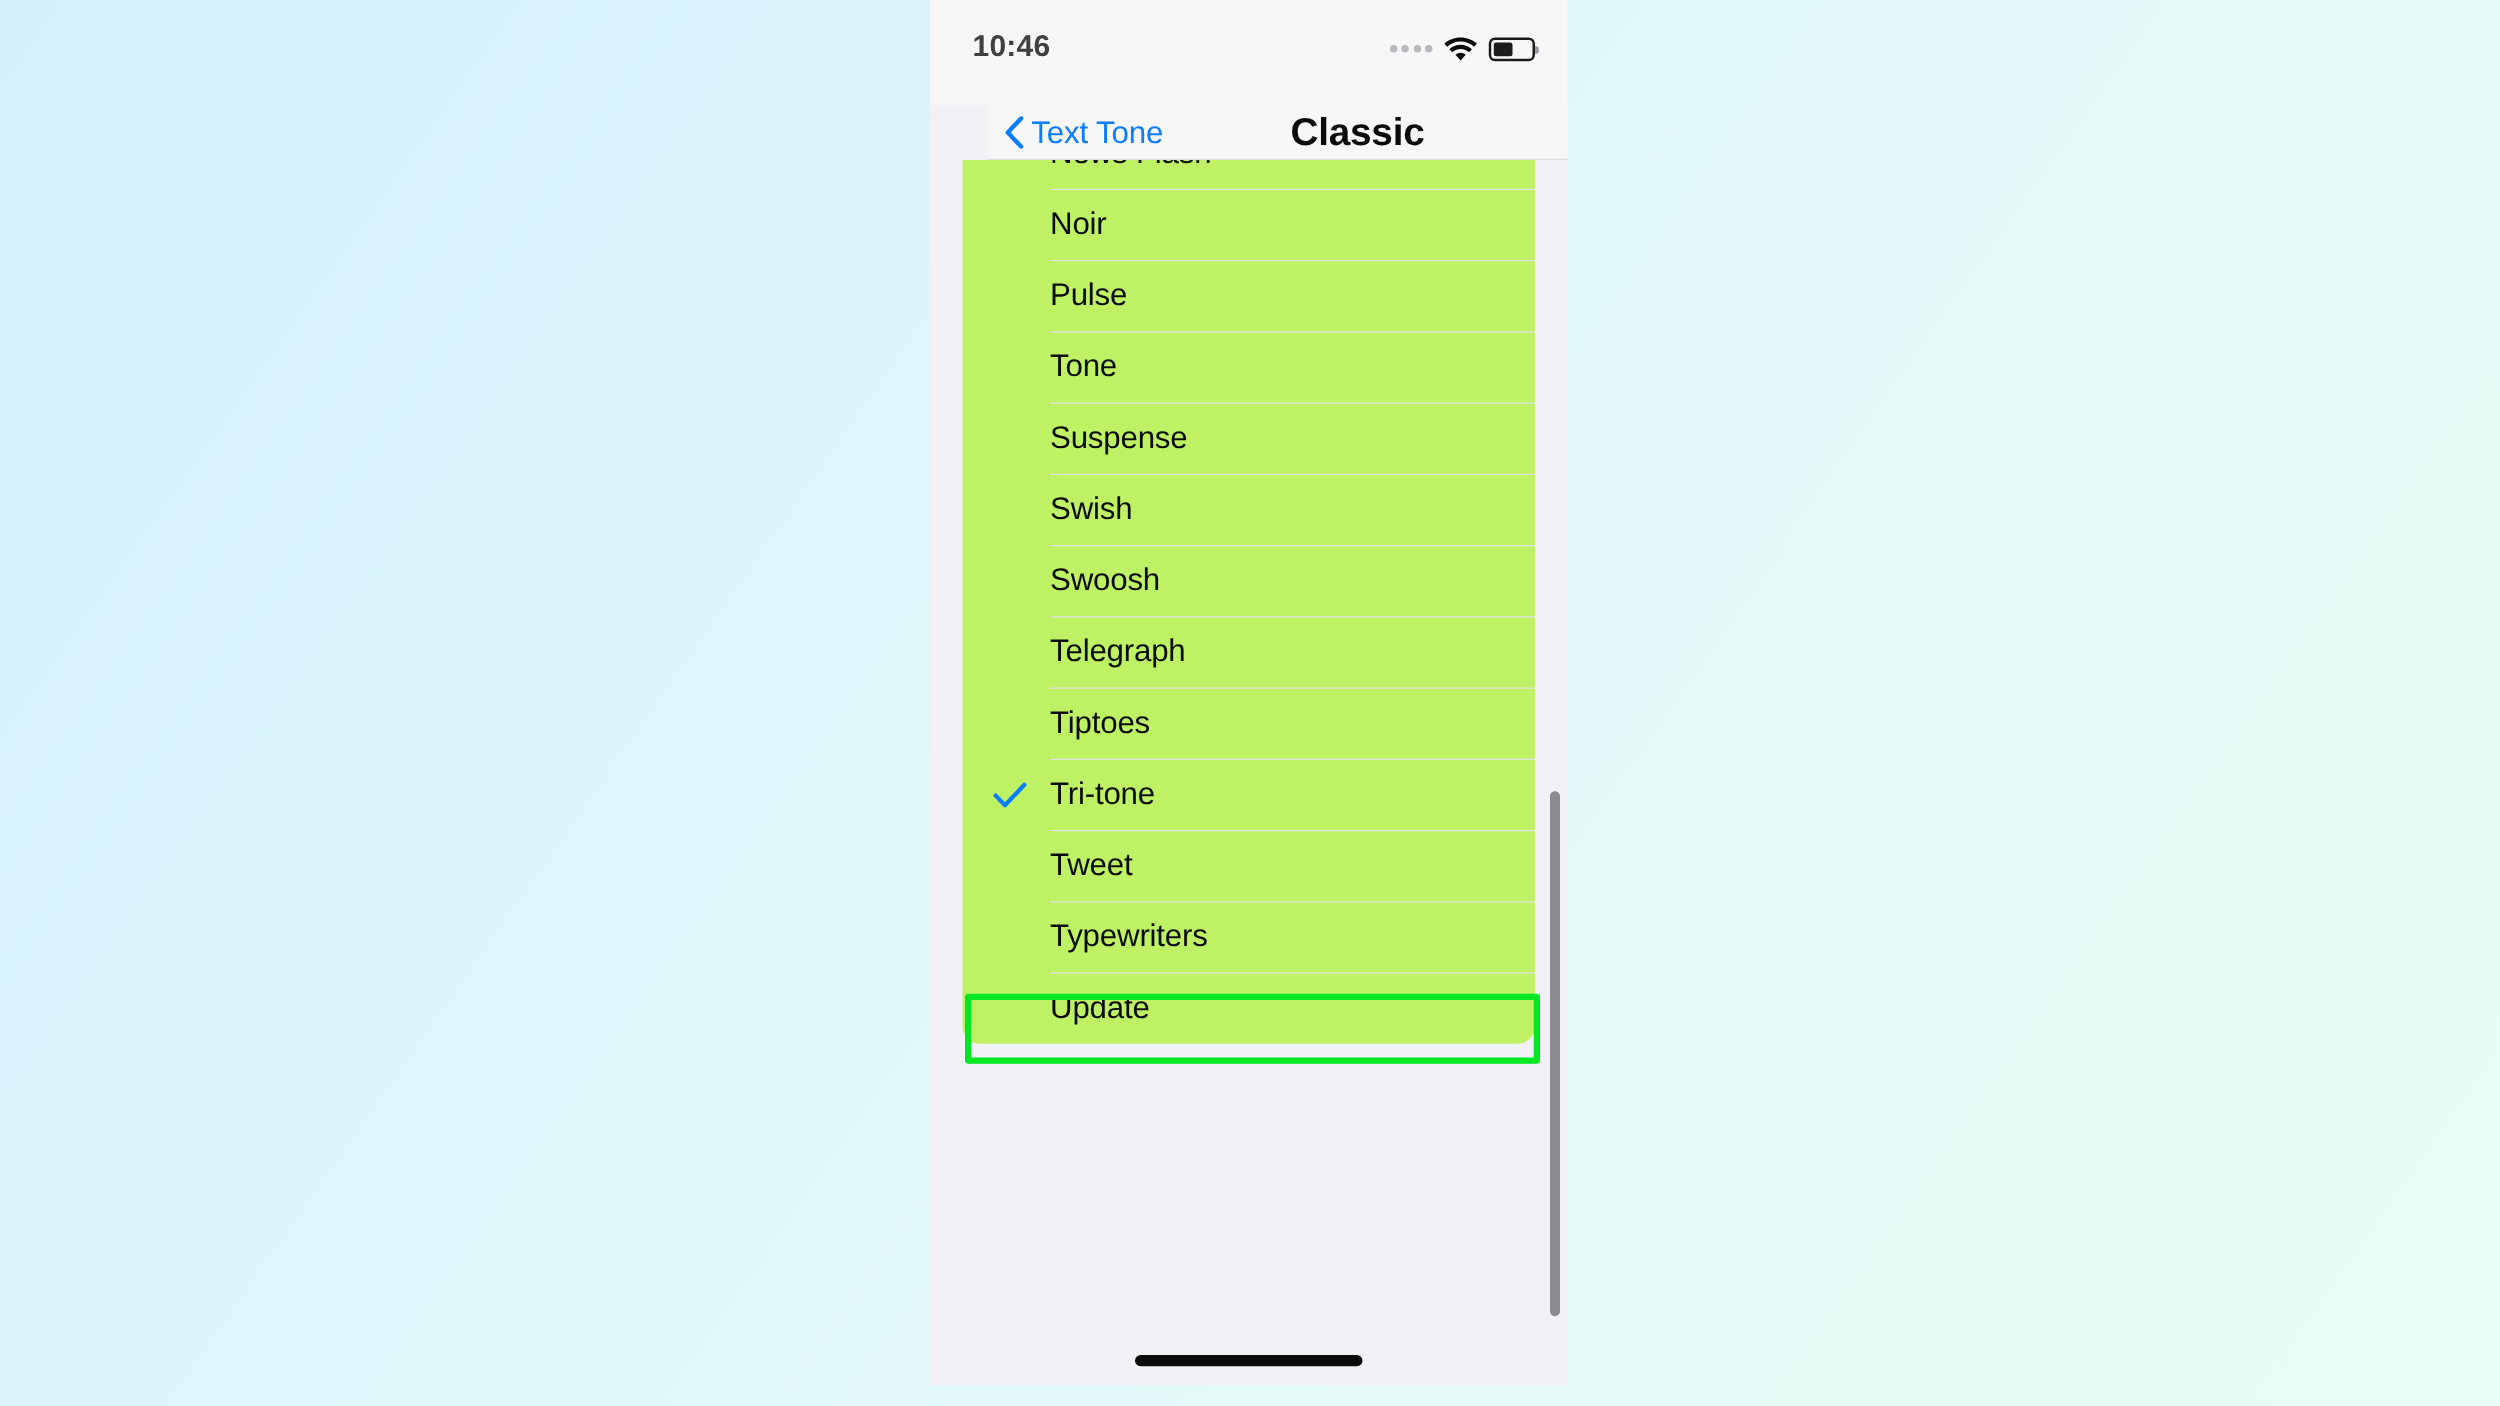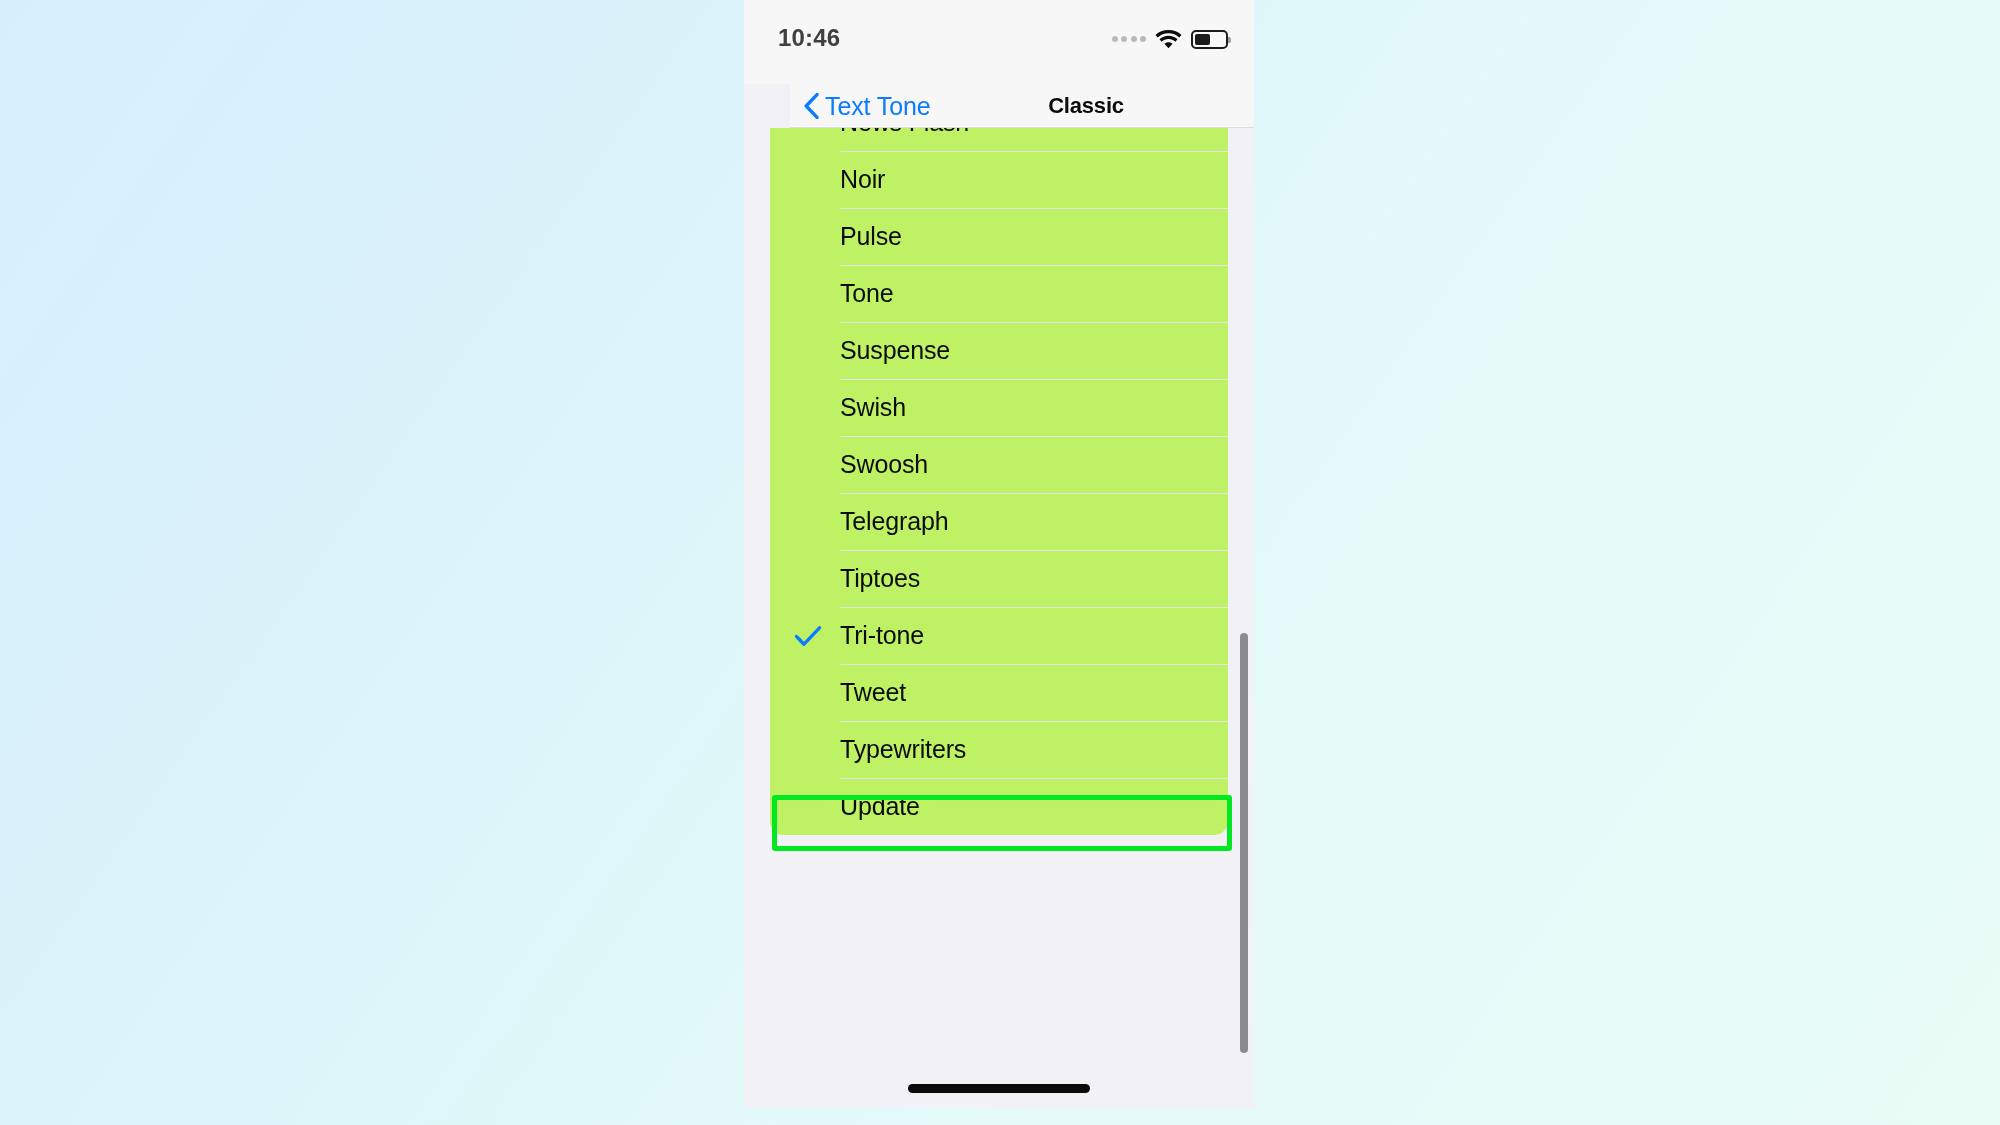--- a/index.html
+++ b/index.html
@@ -116,21 +116,21 @@
     letter-spacing: -0.1px;
   }
   #nav-title {
     position: absolute;
     left: 0; top: 0;
     width: 592px;
     height: 44px;
     display: flex;
     align-items: center;
     justify-content: center;
-    font-size: 22px;
+    font-size: 31px;
     font-weight: 700;
     color: #0b0b0c;
     letter-spacing: -0.2px;
   }
 
   
   #scrollarea {
     position: absolute;
     left: 0; top: 128px;
     width: 510px;

